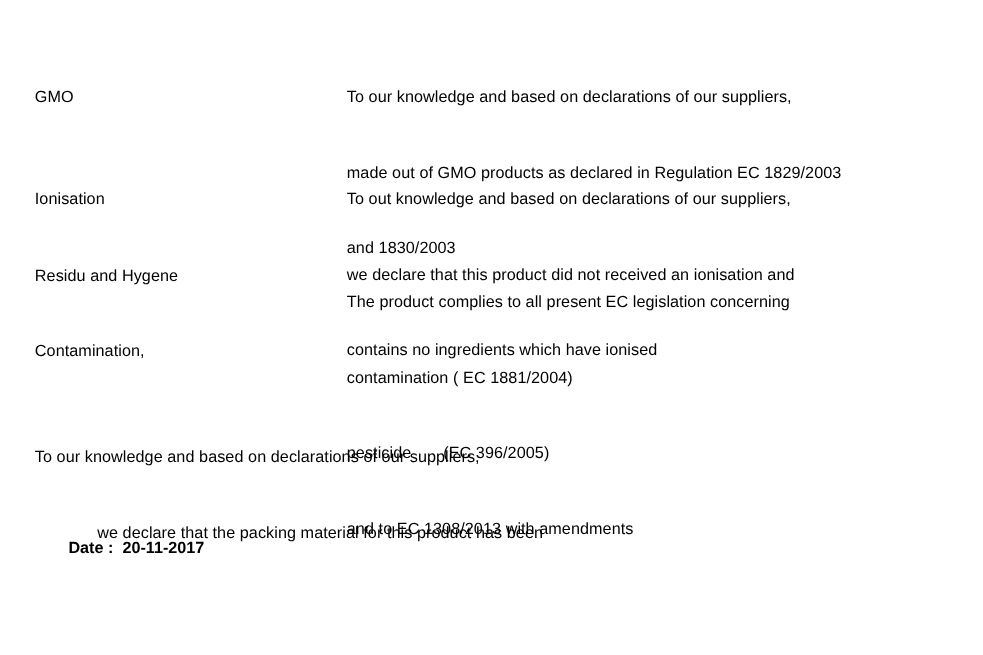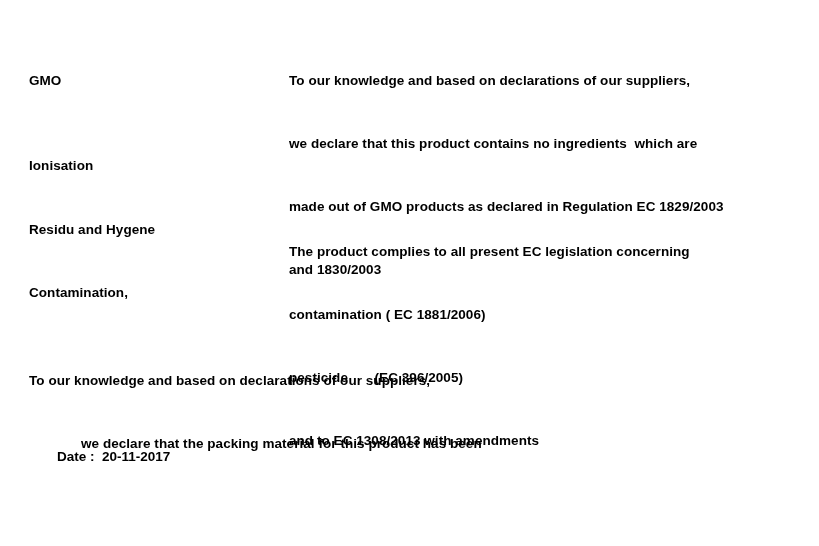--- a/index.html
+++ b/index.html
@@ -41,21 +41,21 @@
     font-size: 13.5px;
     font-weight: bold;
     line-height: 21px;
     letter-spacing: 0.05px;
     white-space: pre-wrap;
   }
   .line {
     display: block;
     white-space: pre;
     font-size: 13.5px;
-    font-weight: bold;
+    font-weight: normal;
     line-height: 21px;
   }
   .indent {
     padding-left: 52px;
   }
   .date-row {
     position: absolute;
     left: 29px;
     font-size: 13.5px;
     font-weight: bold;
@@ -78,40 +78,44 @@
 <body>
 
 <div class="page">
 
   <div class="section" id="sec-gmo">
     <div class="label-col">
       <span class="line">GMO</span>
     </div>
     <div class="body-col">
       <span class="line">To our knowledge and based on declarations of our suppliers,</span>
-      <span class="line">we declare that this product contains no ingredients  which are</span>
       <span class="line">made out of GMO products as declared in Regulation EC 1829/2003</span>
       <span class="line">and 1830/2003</span>
     </div>
   </div>
 
   <div class="section" id="sec-ionisation">
     <div class="label-col">
       <span class="line">Ionisation</span>
+    </div>
+    <div class="body-col">
+      <span class="line">To out knowledge and based on declarations of our suppliers,</span>
+      <span class="line">we declare that this product did not received an ionisation and</span>
+      <span class="line">contains no ingredients which have ionised</span>
     </div>
   </div>
 
   <div class="section" id="sec-contamination">
     <div class="label-col">
       <span class="line">Residu and Hygene</span>
       <span class="line">Contamination,</span>
     </div>
     <div class="body-col">
       <span class="line">The product complies to all present EC legislation concerning</span>
-      <span class="line">contamination ( EC 1881/2006)</span>
+      <span class="line">contamination ( EC 1881/2004)</span>
       <span class="line">pesticide       (EC 396/2005)</span>
       <span class="line">and to EC 1308/2013 with amendments</span>
     </div>
   </div>
 
   <div class="section" id="sec-foodcontact">
     <div class="body-col">
       <span class="line">To our knowledge and based on declarations of our suppliers,</span>
       <span class="line indent">we declare that the packing material for this product has been</span>
       

